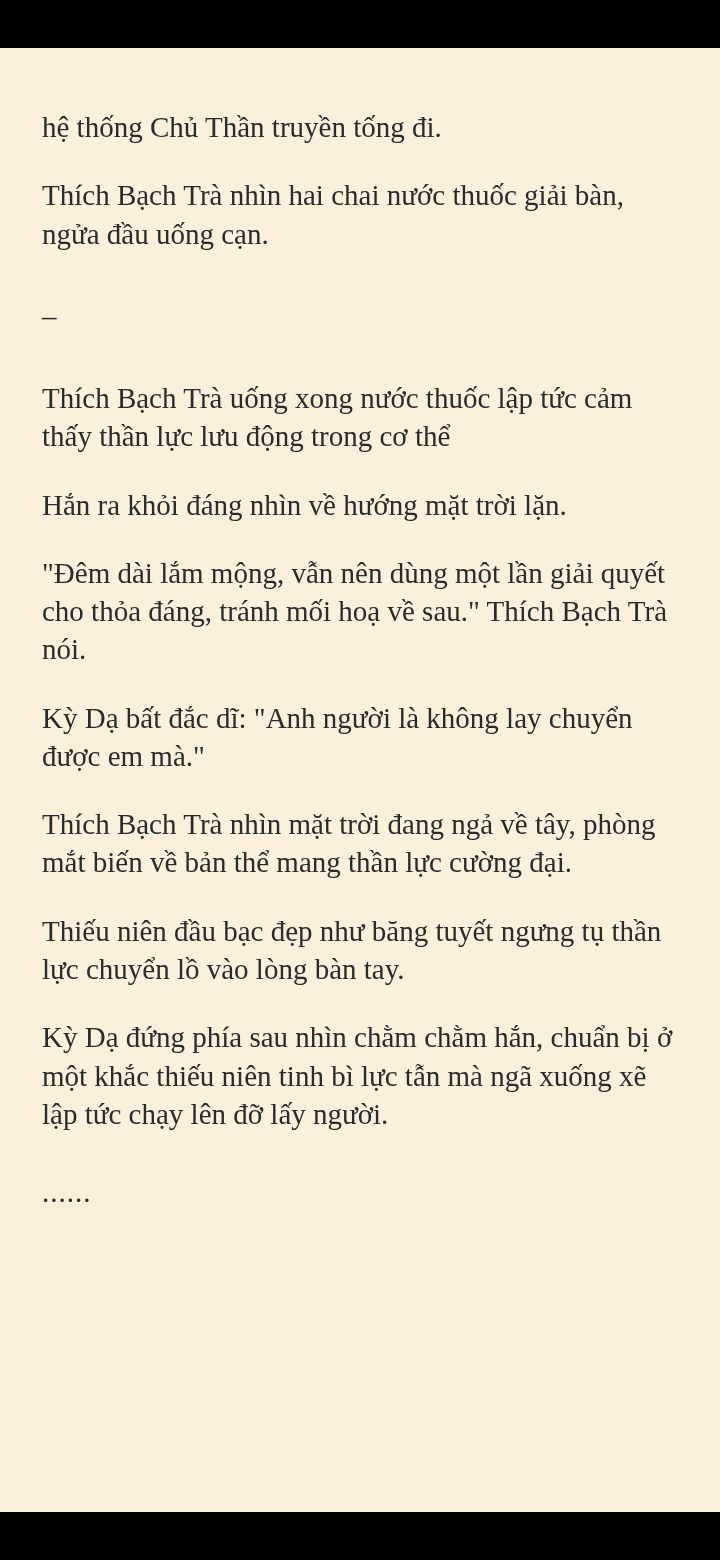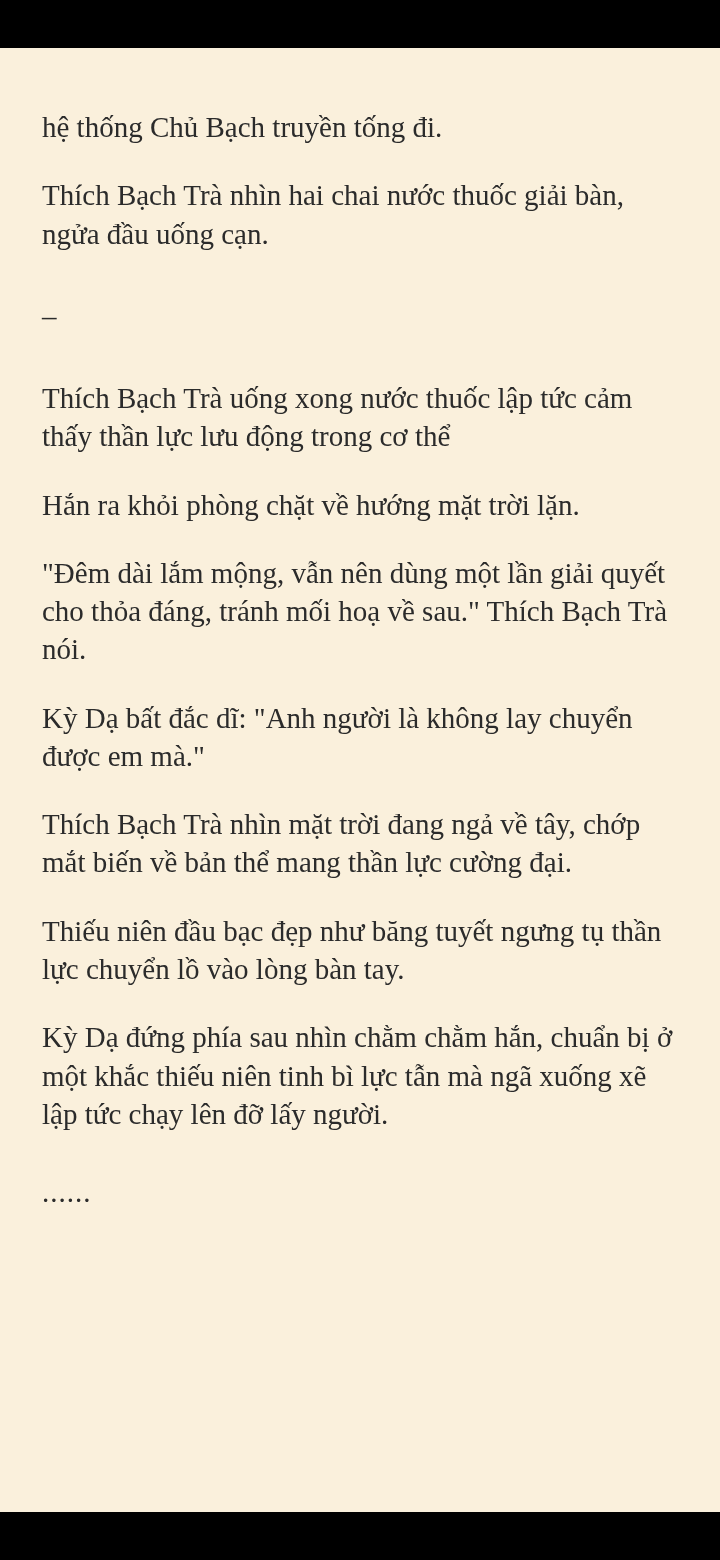--- a/index.html
+++ b/index.html
@@ -61,28 +61,28 @@
 </style>
 </head>
 <body>
 
 <div class="screen">
 
   <div class="status-bar-top"></div>
 
   <div class="reader-page">
     <div class="content">
-      <p class="para">hệ thống Chủ Bạch truyền tống đi.</p>
+      <p class="para">hệ thống Chủ Thần truyền tống đi.</p>
       <p class="para">Thích Bạch Trà nhìn hai chai nước thuốc giải bàn, ngửa đầu uống cạn.</p>
       <p class="para dash">–</p>
       <p class="para">Thích Bạch Trà uống xong nước thuốc lập tức cảm thấy thần lực lưu động trong cơ thể</p>
-      <p class="para">Hắn ra khỏi phòng chặt về hướng mặt trời lặn.</p>
+      <p class="para">Hắn ra khỏi đáng nhìn về hướng mặt trời lặn.</p>
       <p class="para">"Đêm dài lắm mộng, vẫn nên dùng một lần giải quyết cho thỏa đáng, tránh mối hoạ về sau." Thích Bạch Trà nói.</p>
       <p class="para">Kỳ Dạ bất đắc dĩ: "Anh người là không lay chuyển được em mà."</p>
-      <p class="para">Thích Bạch Trà nhìn mặt trời đang ngả về tây, chớp mắt biến về bản thể mang thần lực cường đại.</p>
+      <p class="para">Thích Bạch Trà nhìn mặt trời đang ngả về tây, phòng mắt biến về bản thể mang thần lực cường đại.</p>
       <p class="para">Thiếu niên đầu bạc đẹp như băng tuyết ngưng tụ thần lực chuyển lồ vào lòng bàn tay.</p>
       <p class="para">Kỳ Dạ đứng phía sau nhìn chằm chằm hắn, chuẩn bị ở một khắc thiếu niên tinh bì lực tẫn mà ngã xuống xẽ lập tức chạy lên đỡ lấy người.</p>
       <p class="para ellipsis">......</p>
     </div>
   </div>
 
   <div class="nav-bar-bottom"></div>
 
 </div>
 

